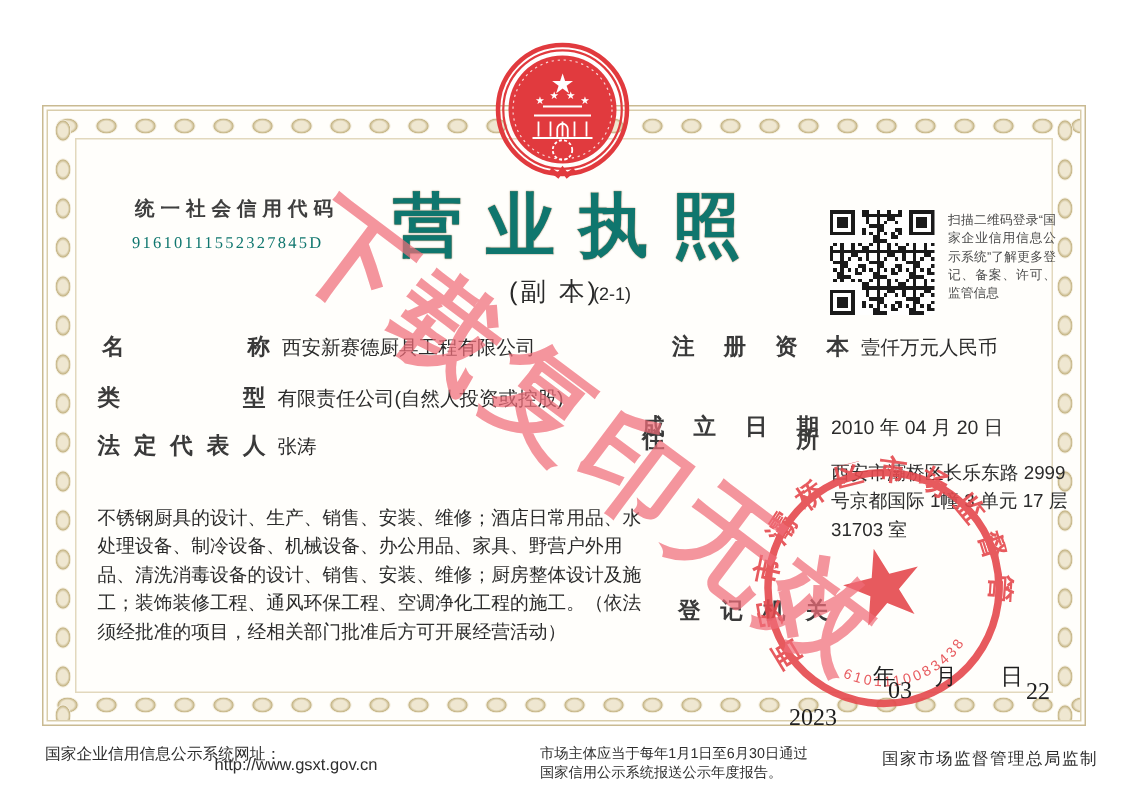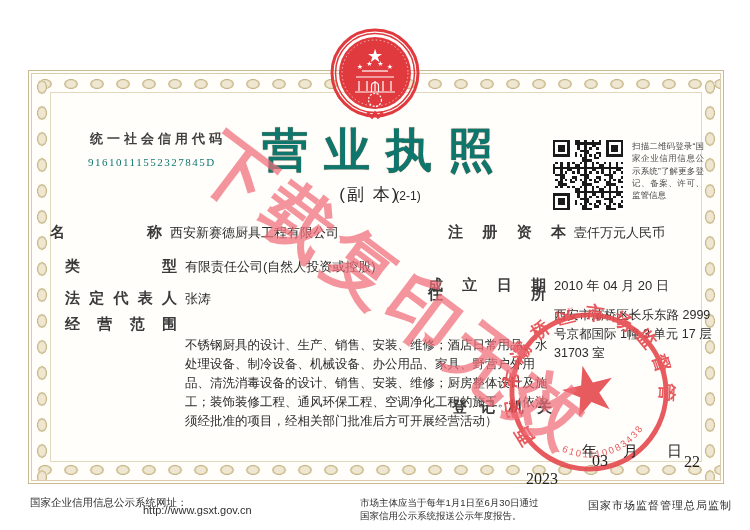--- a/index.html
+++ b/index.html
@@ -399,34 +399,33 @@
     <rect x="2" y="2" width="3" height="3" fill="#1a1a1a"></rect>
     <rect x="22" y="0" width="7" height="7" fill="#1a1a1a"></rect>
     <rect x="23" y="1" width="5" height="5" fill="#ffffff"></rect>
     <rect x="24" y="2" width="3" height="3" fill="#1a1a1a"></rect>
     <rect x="0" y="22" width="7" height="7" fill="#1a1a1a"></rect>
     <rect x="1" y="23" width="5" height="5" fill="#ffffff"></rect>
     <rect x="2" y="24" width="3" height="3" fill="#1a1a1a"></rect>
   </svg>
 <div class="abs qr-caption">扫描二维码登录“国家企业信用信息公示系统”了解更多登记、备案、许可、监管信息</div>
 
-<div class="row" style="left:50px;top:222px;width:360px;">
+<div class="row" style="left:68px;top:222px;width:360px;align-items:flex-end;">
   <div class="flabel">名 称</div>
   <div class="fvalue">西安新赛德厨具工程有限公司</div>
 </div>
 <div class="row" style="left:65px;top:256px;width:360px;">
   <div class="flabel">类 型</div>
   <div class="fvalue">有限责任公司(自然人投资或控股)</div>
 </div>
 <div class="row" style="left:65px;top:288px;width:360px;">
   <div class="flabel">法定代表人</div>
   <div class="fvalue">张涛</div>
 </div>
 <div class="row tl" style="left:65px;top:314px;width:490px;">
-  <div class="flabel">经 营 范 围</div>
   <div class="fvalue small" style="width:370px;">不锈钢厨具的设计、生产、销售、安装、维修；酒店日常用品、水处理设备、制冷设备、机械设备、办公用品、家具、野营户外用品、清洗消毒设备的设计、销售、安装、维修；厨房整体设计及施工；装饰装修工程、通风环保工程、空调净化工程的施工。（依法须经批准的项目，经相关部门批准后方可开展经营活动）</div>
 </div>
 
 <div class="row" style="left:448px;top:222px;width:290px;">
   <div class="flabel r">注 册 资 本</div>
   <div class="fvalue">壹仟万元人民币</div>
 </div>
 <div class="row" style="left:428px;top:256px;width:290px;margin-top:19px;">
   <div class="flabel r">成 立 日 期</div>
   <div class="fvalue">2010 年 04 月 20 日</div>

